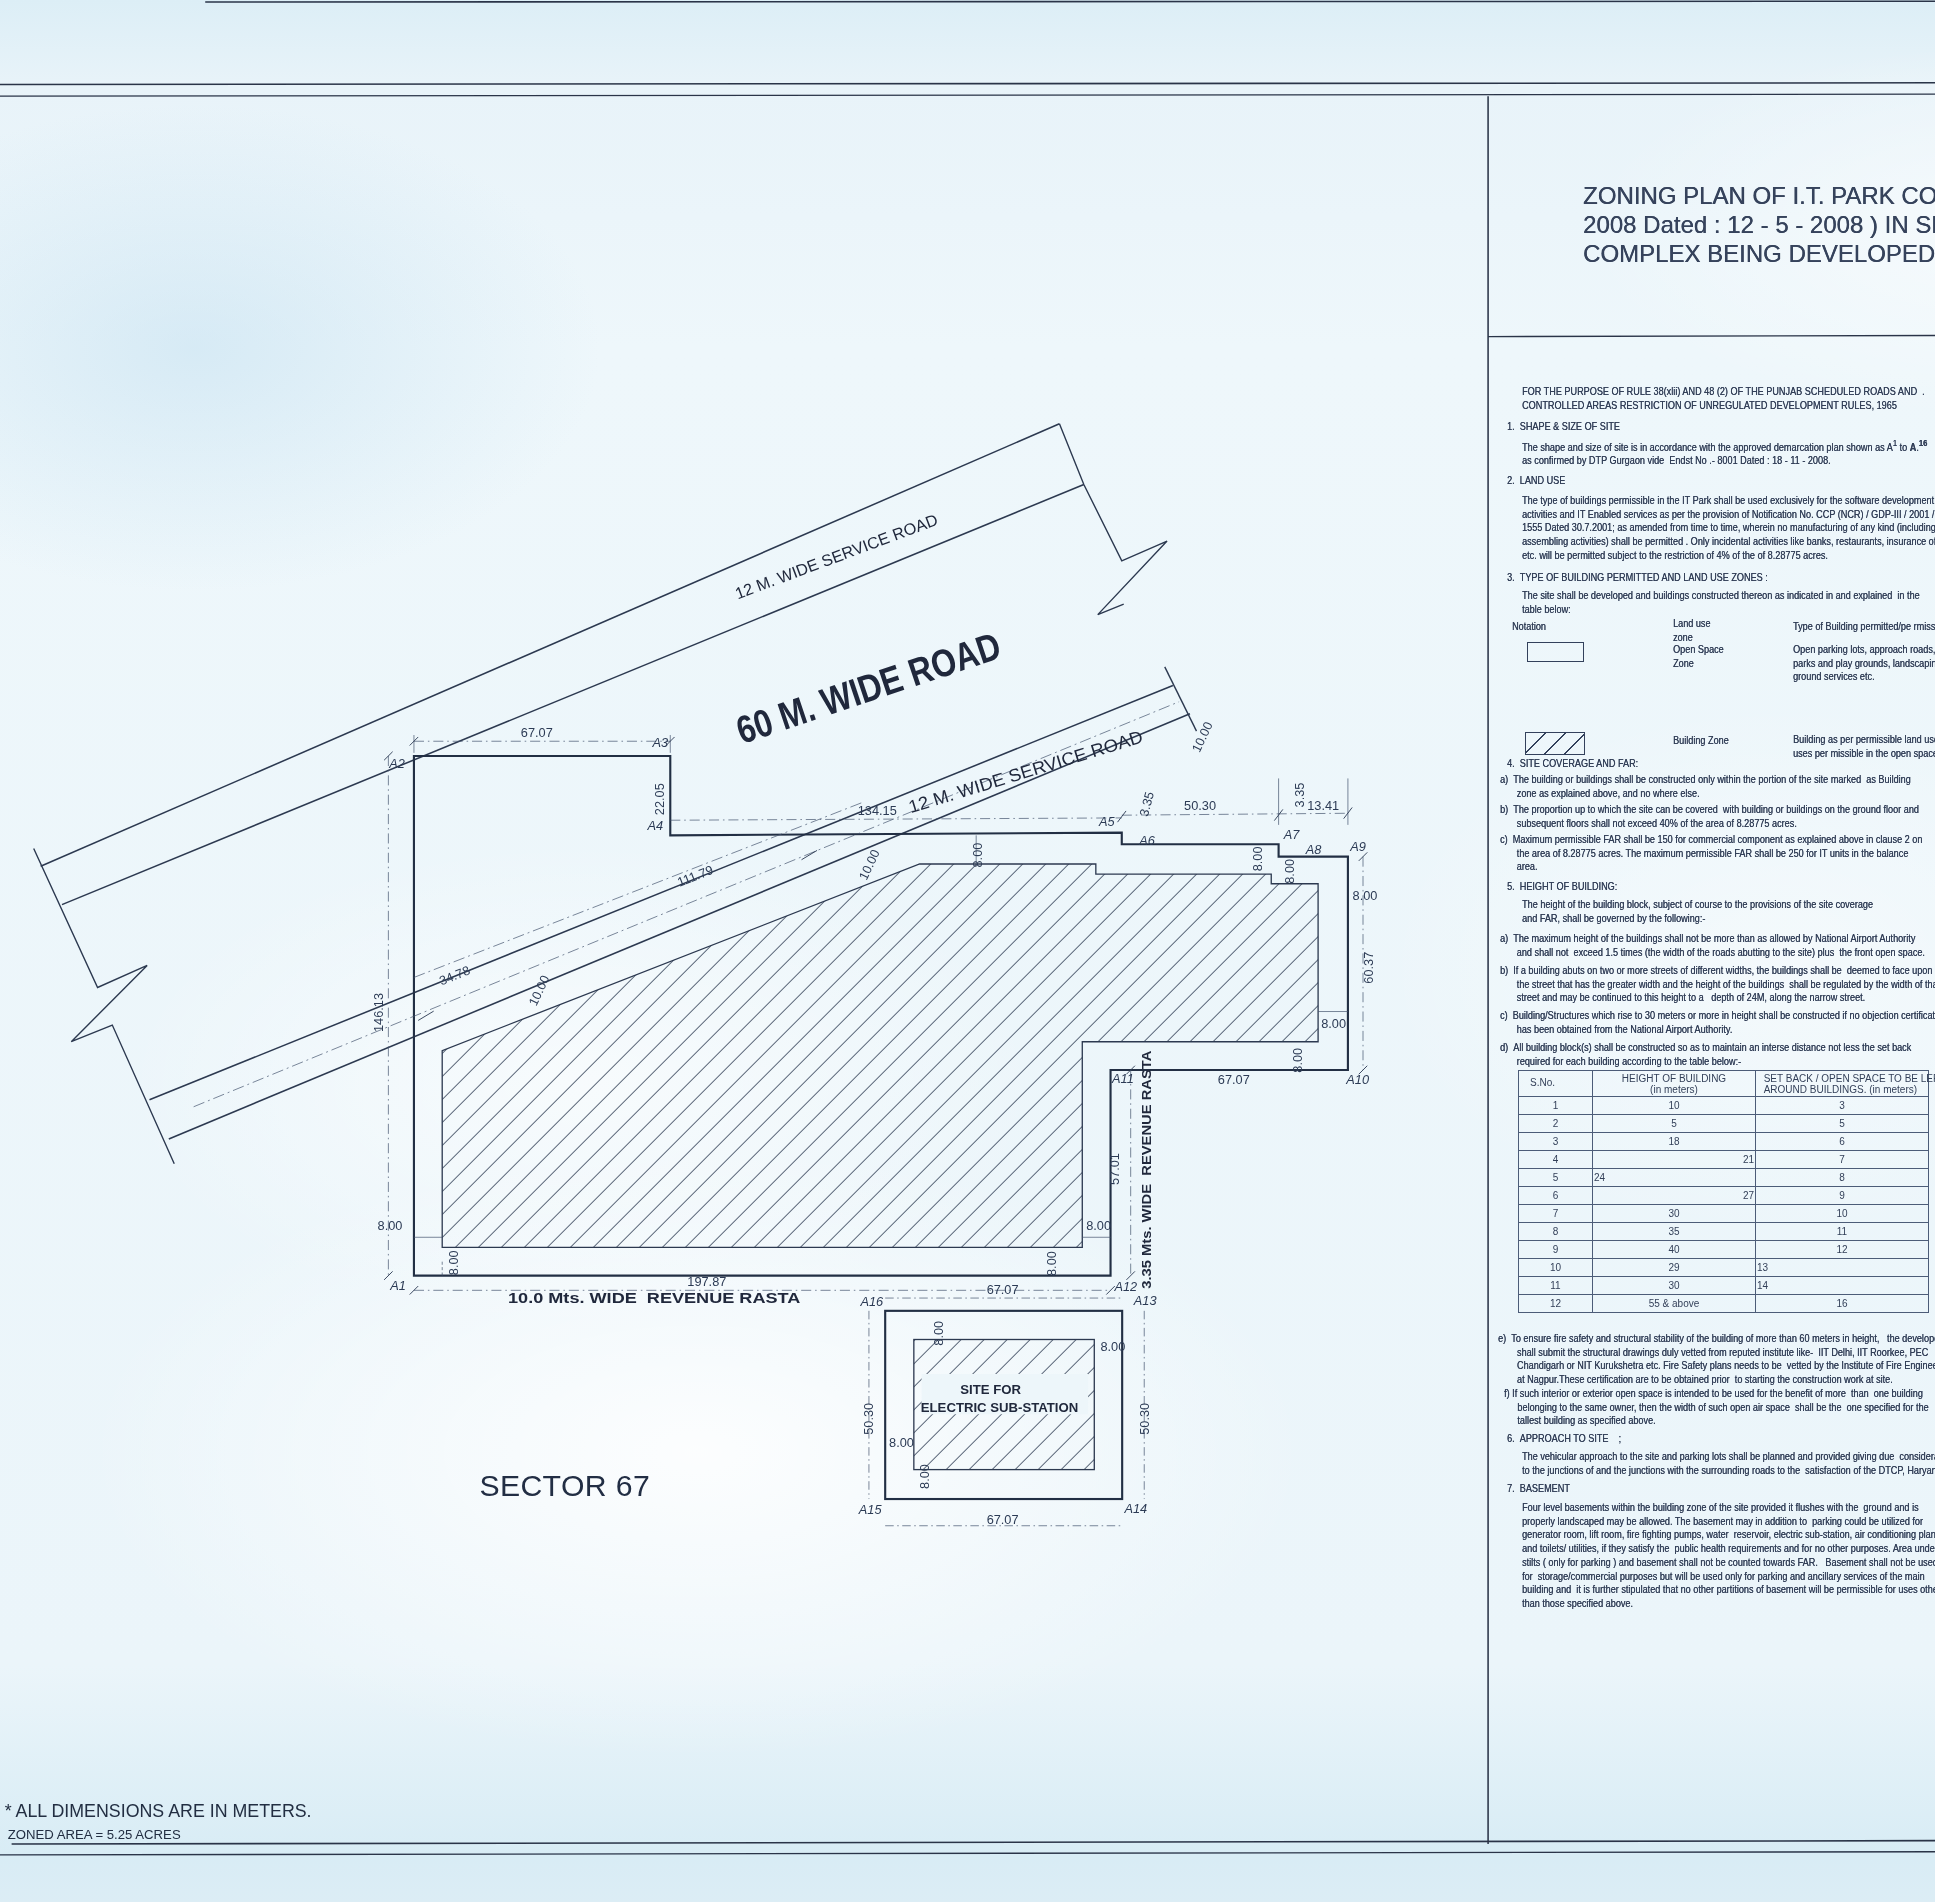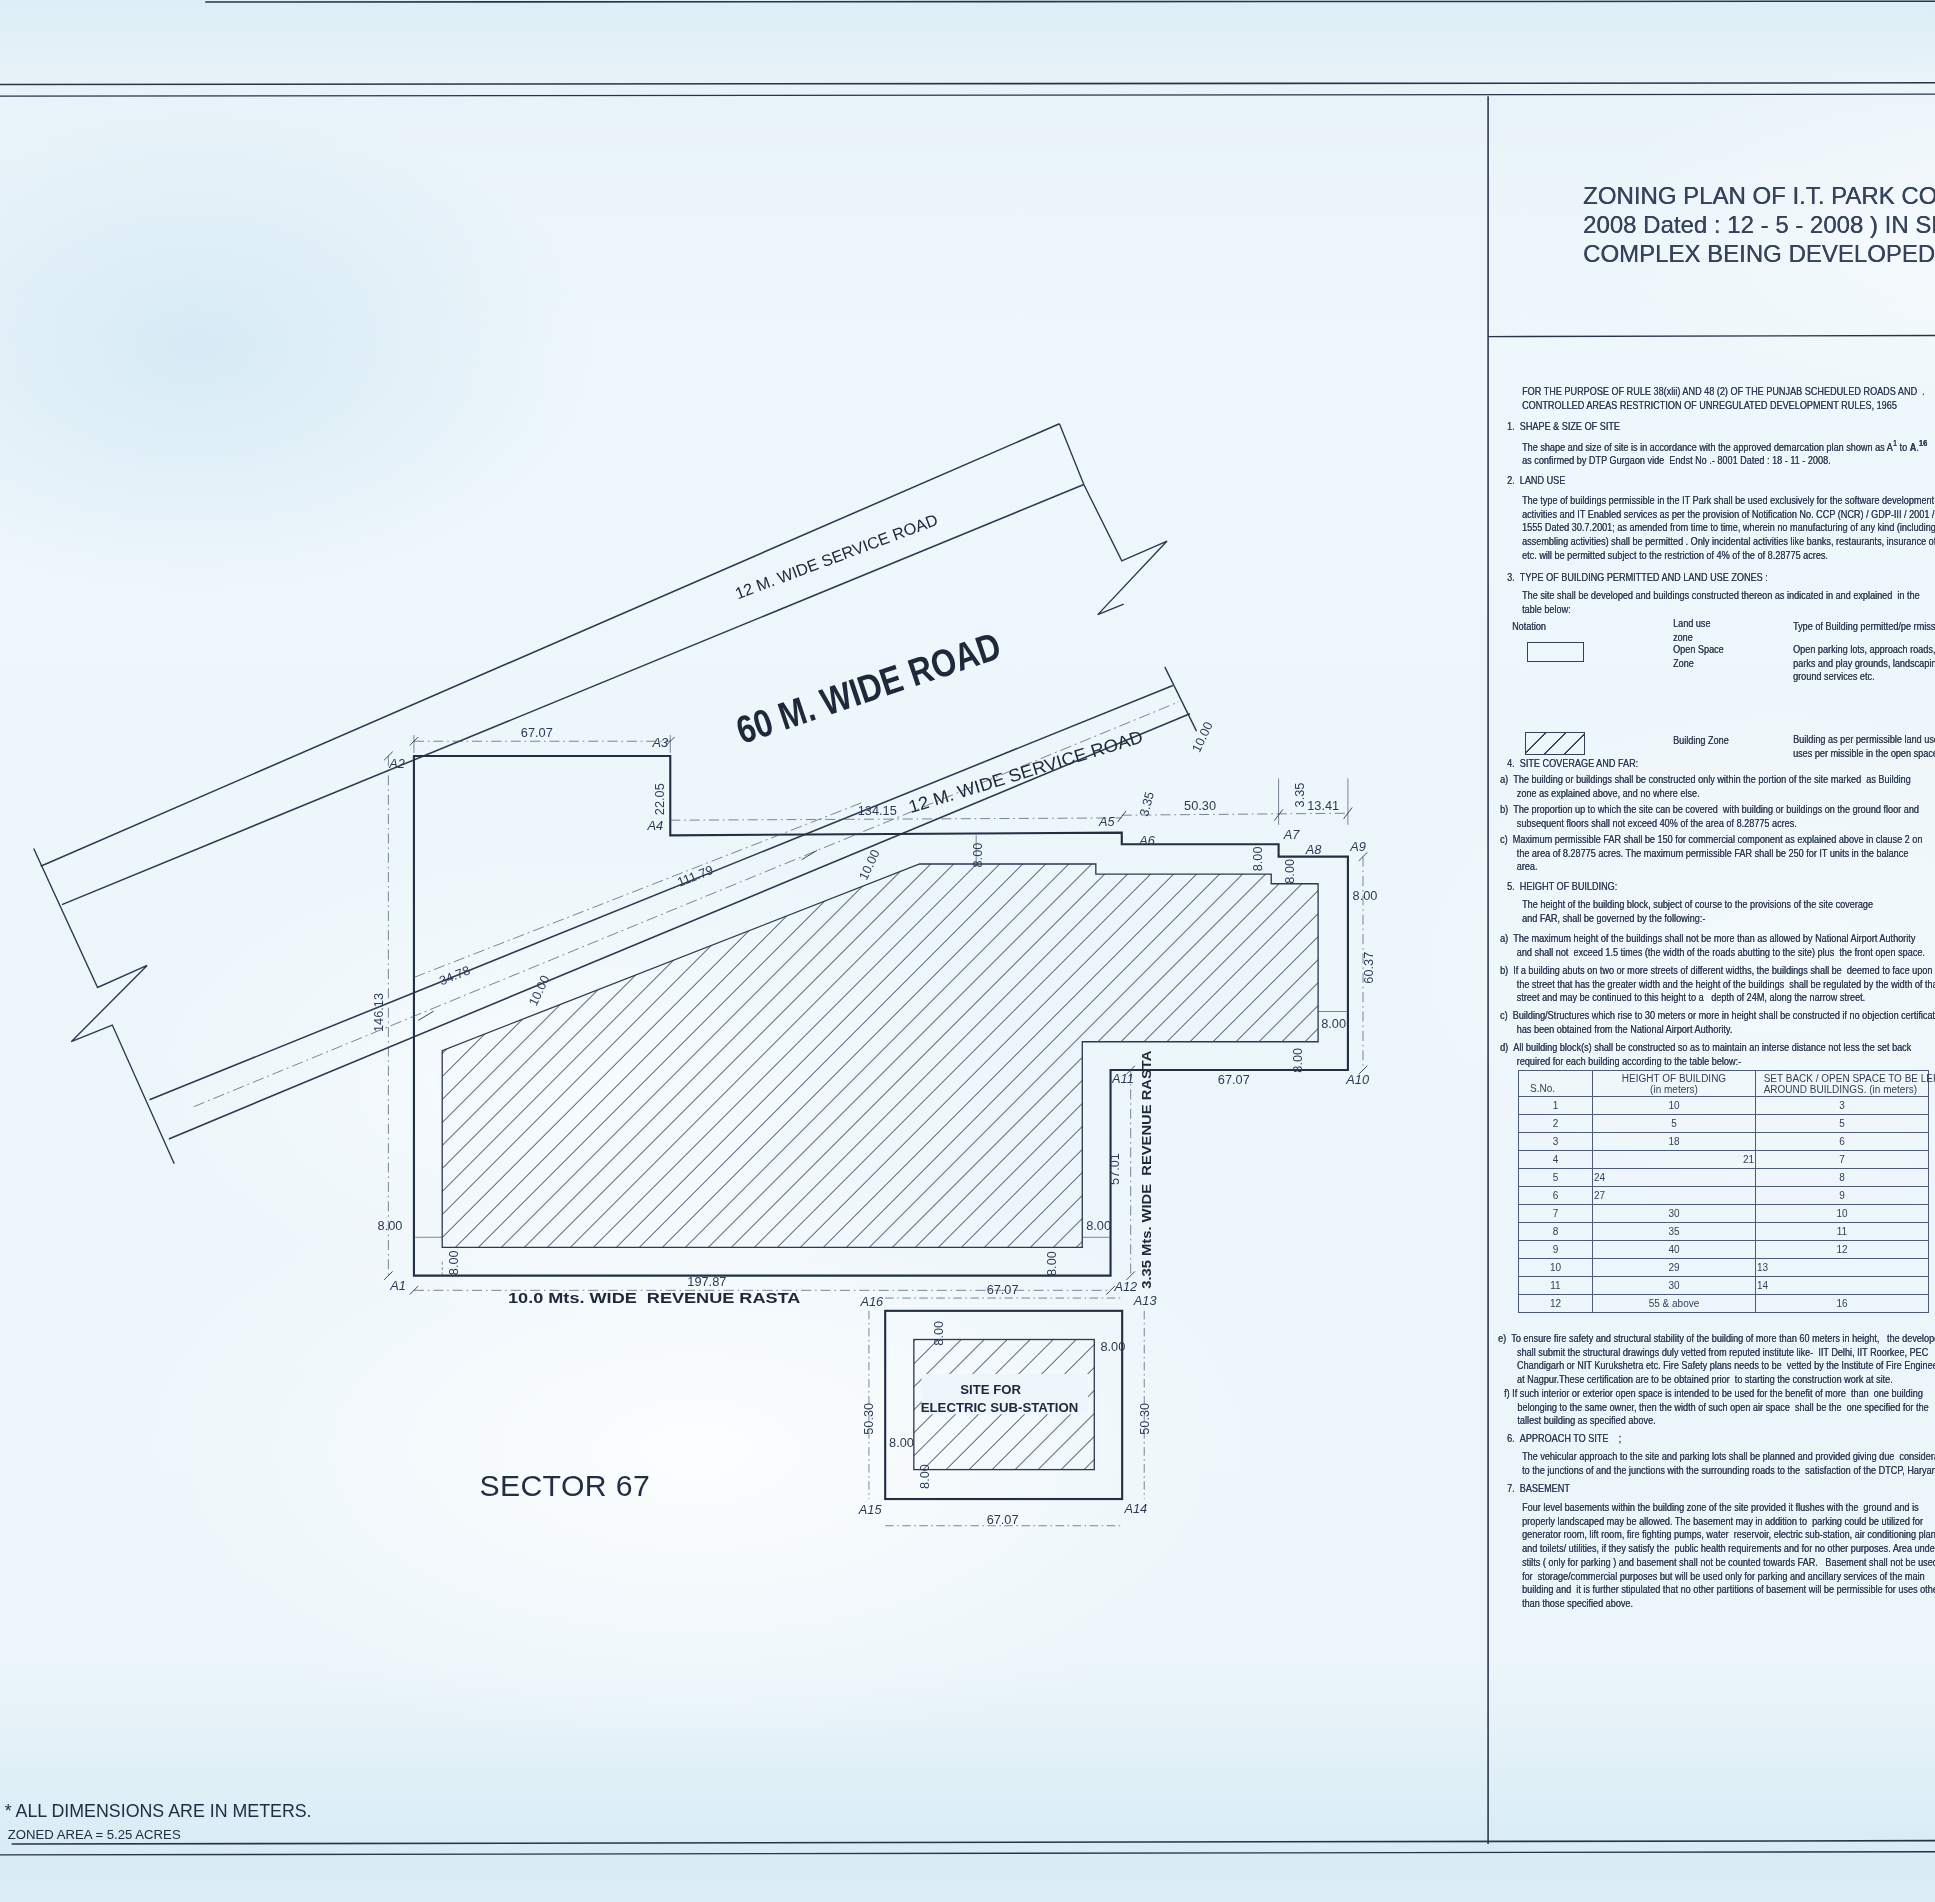--- a/index.html
+++ b/index.html
@@ -313,21 +313,21 @@
 <div class="t u" style="left:1500px;top:1041px;padding-left:19.4px;text-indent:-19.4px;">d)&nbsp;&nbsp;All building block(s) shall be constructed so as to maintain an interse distance not less the set back<br>required for each building according to the table below:-</div>
 
 <table style="position:absolute;left:1518px;top:1070px;width:410px;border-collapse:collapse;font-family:'Liberation Sans',sans-serif;font-size:10px;color:#323f58;table-layout:fixed;" cellspacing="0">
 <colgroup>
         <col style="width:74px">
         <col style="width:163px">
         <col style="width:173px">
       </colgroup>
 <tbody>
         <tr style="height:25.6px;">
-          <td style="border:0.8px solid #4c5c78;text-align:left;padding-left:11px;vertical-align:top;padding-top:12px;">S.No.</td>
+          <td style="border:0.8px solid #4c5c78;text-align:left;padding-left:11px;vertical-align:top;padding-top:6px;">S.No.</td>
           <td style="border:0.8px solid #4c5c78;text-align:center;vertical-align:top;padding-top:2.3px;">HEIGHT OF BUILDING<br>(in meters)</td>
           <td style="border:0.8px solid #4c5c78;text-align:left;padding-left:7.7px;vertical-align:top;padding-top:2.3px;white-space:nowrap;">SET BACK / OPEN SPACE TO BE LEFT<br>AROUND BUILDINGS. (in meters)</td>
         </tr>
 <tr style="height:18px;">
           <td style="border:0.8px solid #4c5c78;text-align:center;">1</td>
           <td style="border:0.8px solid #4c5c78;text-align:center;">10</td>
           <td style="border:0.8px solid #4c5c78;text-align:center;">3</td>
         </tr>
 <tr style="height:18px;">
           <td style="border:0.8px solid #4c5c78;text-align:center;">2</td>
@@ -344,21 +344,21 @@
           <td style="border:0.8px solid #4c5c78;text-align:right;">21</td>
           <td style="border:0.8px solid #4c5c78;text-align:center;">7</td>
         </tr>
 <tr style="height:18px;">
           <td style="border:0.8px solid #4c5c78;text-align:center;">5</td>
           <td style="border:0.8px solid #4c5c78;text-align:left;">24</td>
           <td style="border:0.8px solid #4c5c78;text-align:center;">8</td>
         </tr>
 <tr style="height:18px;">
           <td style="border:0.8px solid #4c5c78;text-align:center;">6</td>
-          <td style="border:0.8px solid #4c5c78;text-align:left;">27</td>
+          <td style="border:0.8px solid #4c5c78;text-align:right;">27</td>
           <td style="border:0.8px solid #4c5c78;text-align:center;">9</td>
         </tr>
 <tr style="height:18px;">
           <td style="border:0.8px solid #4c5c78;text-align:center;">7</td>
           <td style="border:0.8px solid #4c5c78;text-align:center;">30</td>
           <td style="border:0.8px solid #4c5c78;text-align:center;">10</td>
         </tr>
 <tr style="height:18px;">
           <td style="border:0.8px solid #4c5c78;text-align:center;">8</td>
           <td style="border:0.8px solid #4c5c78;text-align:center;">35</td>

